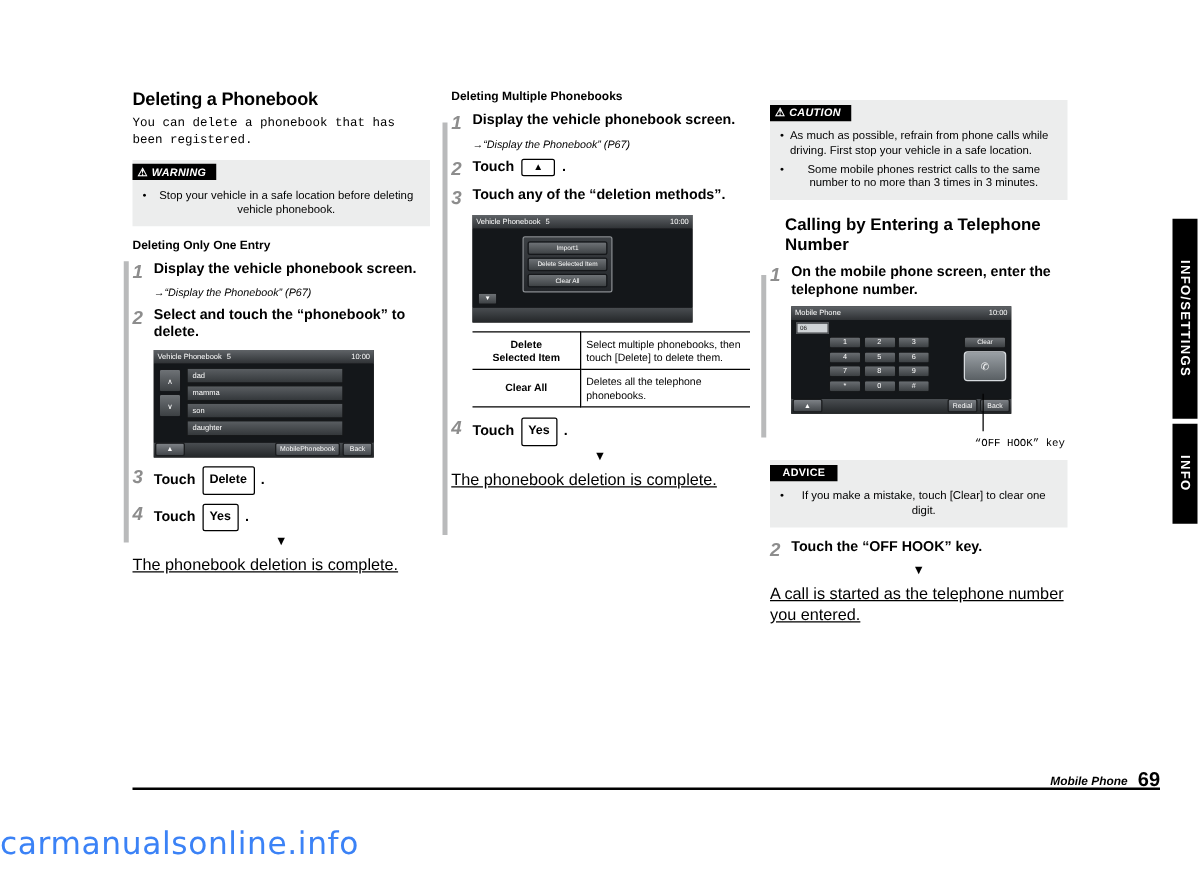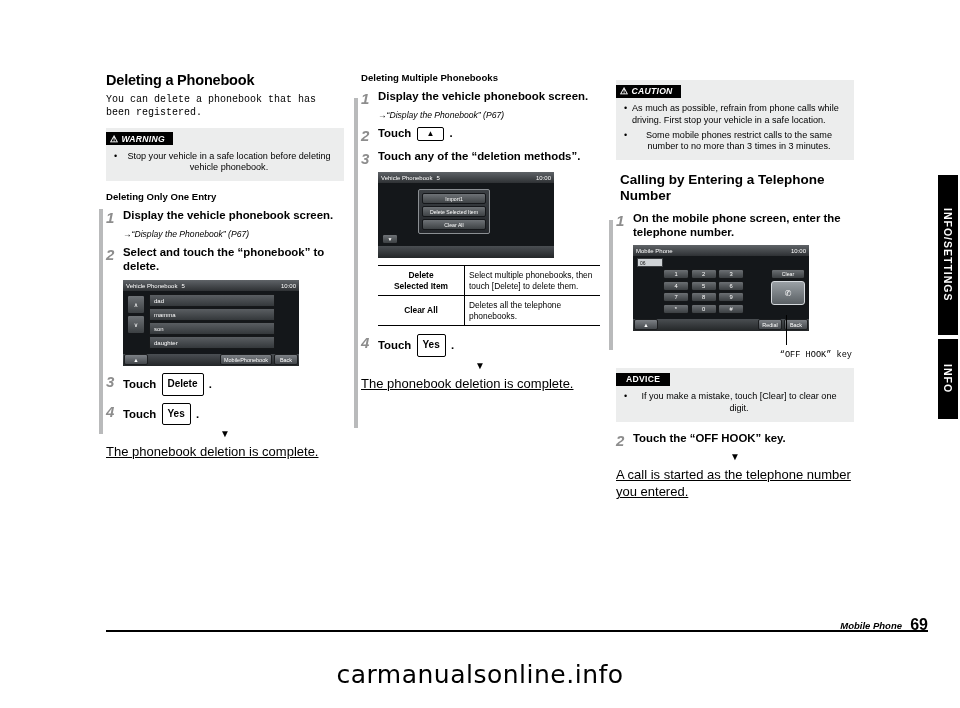--- a/index.html
+++ b/index.html
@@ -378,21 +378,21 @@
     font-weight: bold;
     text-align: center;
     padding: 3px 0;
     letter-spacing: 0.3px;
     margin-bottom: 5px;
     border-top: 1px solid #aeb1b4;
   }
   h1.sec2 {
     font-size: 13.5px;
     font-weight: bold;
-    margin: 12px 0 2px 4px;
+    margin: 12px 0 2px 12px;
     line-height: 1.2;
   }
 
   
   .sidetab {
     position: absolute;
     right: 0;
     top: 175px;
     width: 22px;
     background: #ffffff;
@@ -433,23 +433,22 @@
     top: 616px;
     font-size: 16px;
     font-weight: bold;
   }
 
   
   .watermark {
     position: absolute;
     left: 0; right: 0;
     top: 660px;
-    text-align: center;
     font-size: 25px;
-    color: #000000;
+    color: #3b82f6;
     letter-spacing: 0.5px;
     font-family: "DejaVu Sans", sans-serif;
   }
 
   .vbar {
     position: absolute;
     width: 4px;
     background: #b9babb;
   }
 </style>

